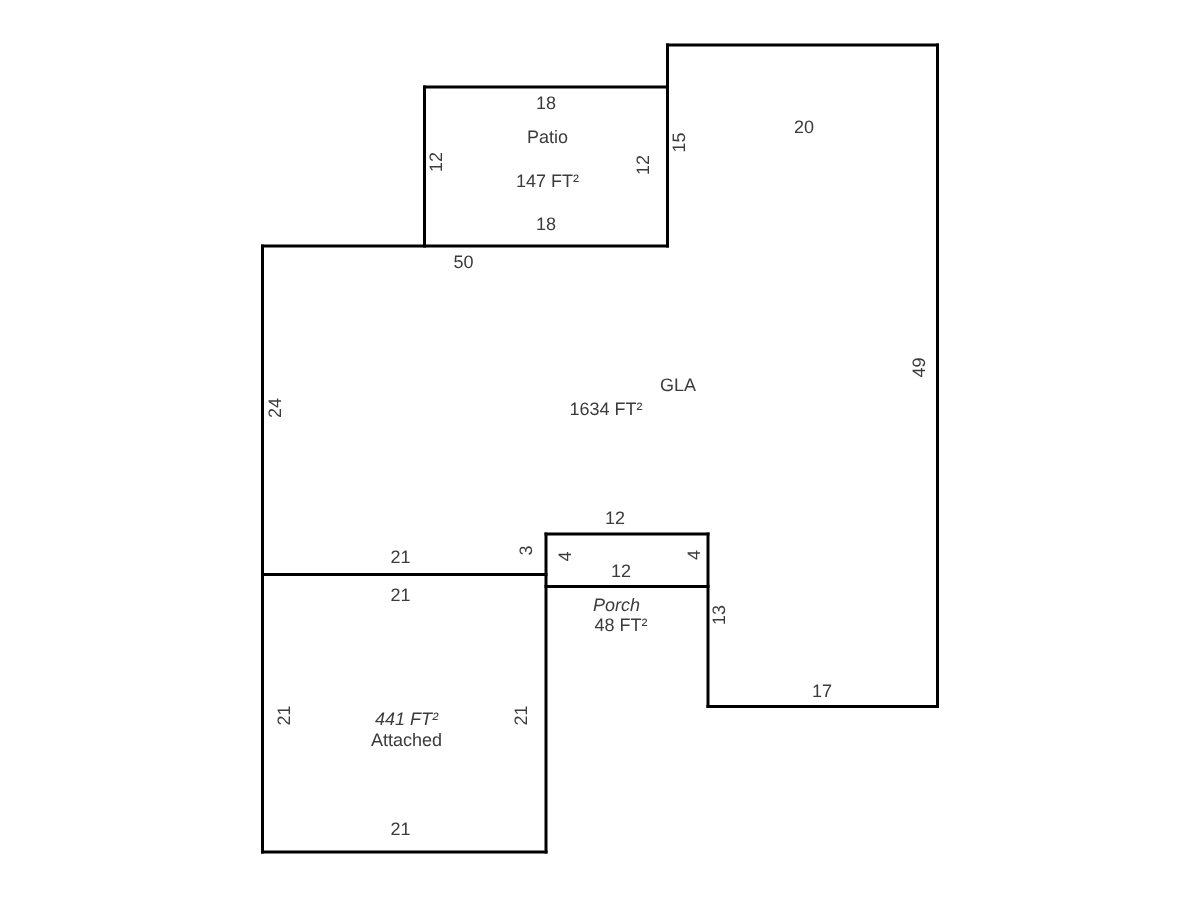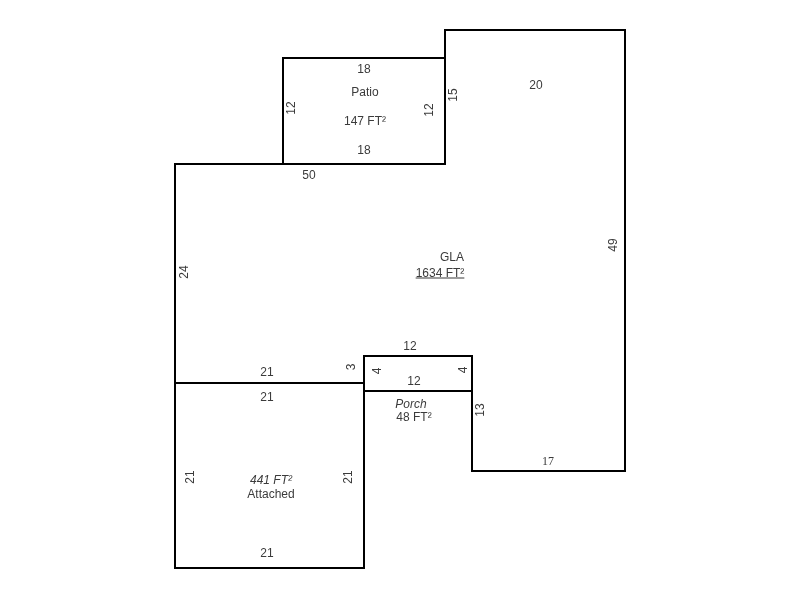--- a/index.html
+++ b/index.html
@@ -62,27 +62,27 @@
   <span class="lbl v" style="left:184px; top:272px;">24</span>
   <span class="lbl v" style="left:613px; top:245px;">49</span>
   <span class="lbl" style="left:410px; top:346px;">12</span>
   <span class="lbl v" style="left:351px; top:367px;">3</span>
   <span class="lbl v" style="left:377px; top:371px;">4</span>
   <span class="lbl" style="left:414px; top:381px;">12</span>
   <span class="lbl v" style="left:463px; top:370px;">4</span>
   <span class="lbl" style="left:267px; top:372px;">21</span>
   <span class="lbl" style="left:267px; top:397px;">21</span>
   <span class="lbl v" style="left:480px; top:410px;">13</span>
-  <span class="lbl" style="left:548px; top:461px;font-family:Liberation Serif, serif;">17</span>
+  <span class="lbl" style="left:548px; top:461px;">17</span>
   <span class="lbl v" style="left:190px; top:477px;">21</span>
   <span class="lbl v" style="left:348px; top:477px;">21</span>
   <span class="lbl" style="left:267px; top:553px;">21</span>
 
   <span class="lbl" style="left:365px; top:92px;">Patio</span>
   <span class="lbl" style="left:365px; top:121px;">147 FT²</span>
   <span class="lbl" style="left:452px; top:257px;">GLA</span>
-  <span class="lbl" style="left:440px; top:273px;text-decoration:underline;">1634 FT²</span>
+  <span class="lbl" style="left:404px; top:273px;">1634 FT²</span>
   <span class="lbl" style="left:411px; top:404px;font-style:italic;">Porch</span>
   <span class="lbl" style="left:414px; top:417px;">48 FT²</span>
   <span class="lbl" style="left:271px; top:482px;margin-top:12px;">Attached</span>
   <span class="lbl" style="left:271px; top:480px;font-style:italic;">441 FT²</span>
 
 </div>
 
 </body></html>

